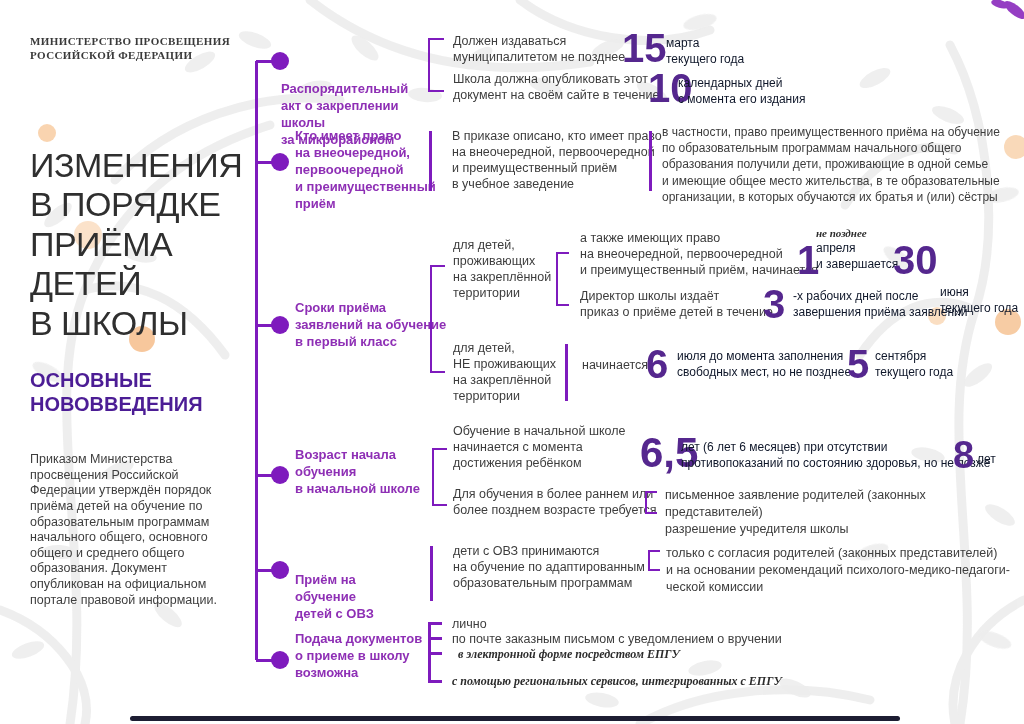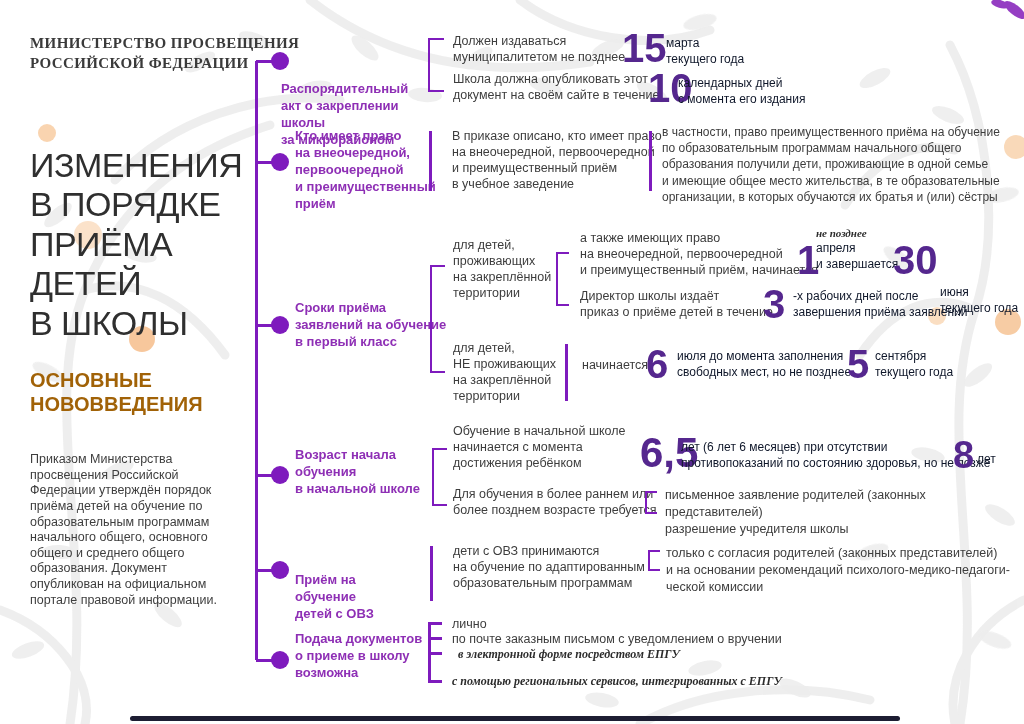--- a/index.html
+++ b/index.html
@@ -2,24 +2,24 @@
 <html><head>
 <meta charset="utf-8">
 <style>
   html,body{margin:0;padding:0;background:#fff;}
   #canvas{
     position:relative;width:1024px;height:724px;overflow:hidden;background:#ffffff;
     font-family:"Liberation Sans", sans-serif;color:#3d3d3d;
   }
   .abs{position:absolute;}
   
-  .ministry{font-family:"Liberation Serif", serif;font-weight:700;font-size:15px;line-height:1.3;
+  .ministry{font-family:"Liberation Serif", serif;font-weight:700;font-size:11px;line-height:1.3;
             letter-spacing:0.4px;color:#3a3a3a;white-space:pre-line;}
   .main-title{font-size:34px;line-height:1.16;font-weight:400;color:#2f2f2f;letter-spacing:-0.5px;white-space:pre-line;}
-  .subtitle{font-size:20px;font-weight:700;color:#a16207;line-height:1.22;white-space:pre-line;}
+  .subtitle{font-size:20px;font-weight:700;color:#4c1d95;line-height:1.22;white-space:pre-line;}
   .intro-par{font-size:12.5px;line-height:1.25;color:#3e3e3e;white-space:pre-line;}
   
   .tree-line{width:2.5px;background:#7e1bbd;}
   .dot{width:18px;height:18px;border-radius:50%;background:#7e1bbd;}
   .conn{height:2.5px;background:#7e1bbd;}
   .branch{font-size:13px;font-weight:700;color:#8e2fb5;line-height:1.3;white-space:pre-line;}
   
   .t{font-size:12.5px;line-height:1.28;color:#3d3d3d;white-space:pre-line;}
   .t-sm{font-size:12px;line-height:1.35;color:#3d3d3d;white-space:pre-line;}
   .num{font-weight:700;color:#55278e;font-size:40px;line-height:1;}

